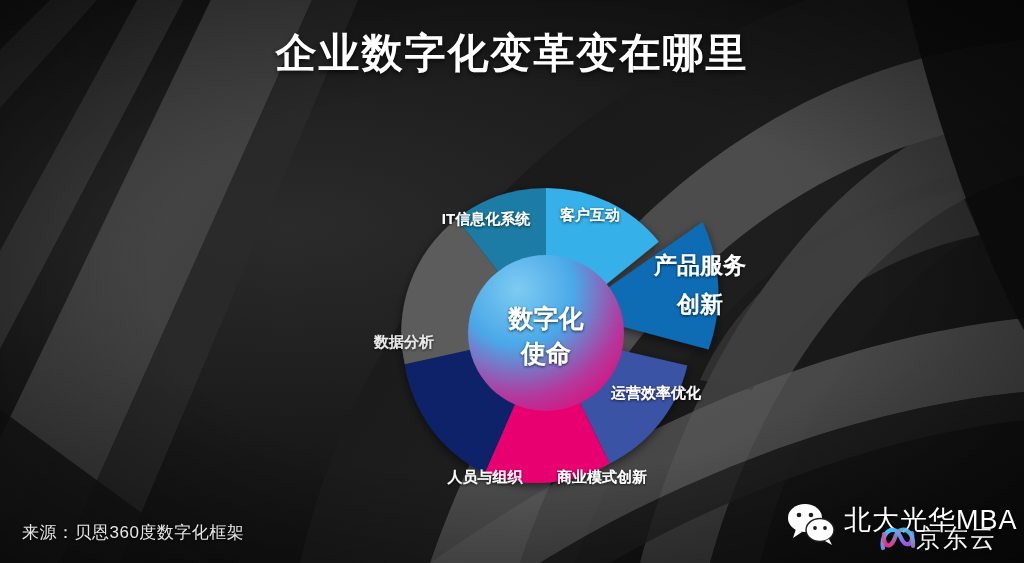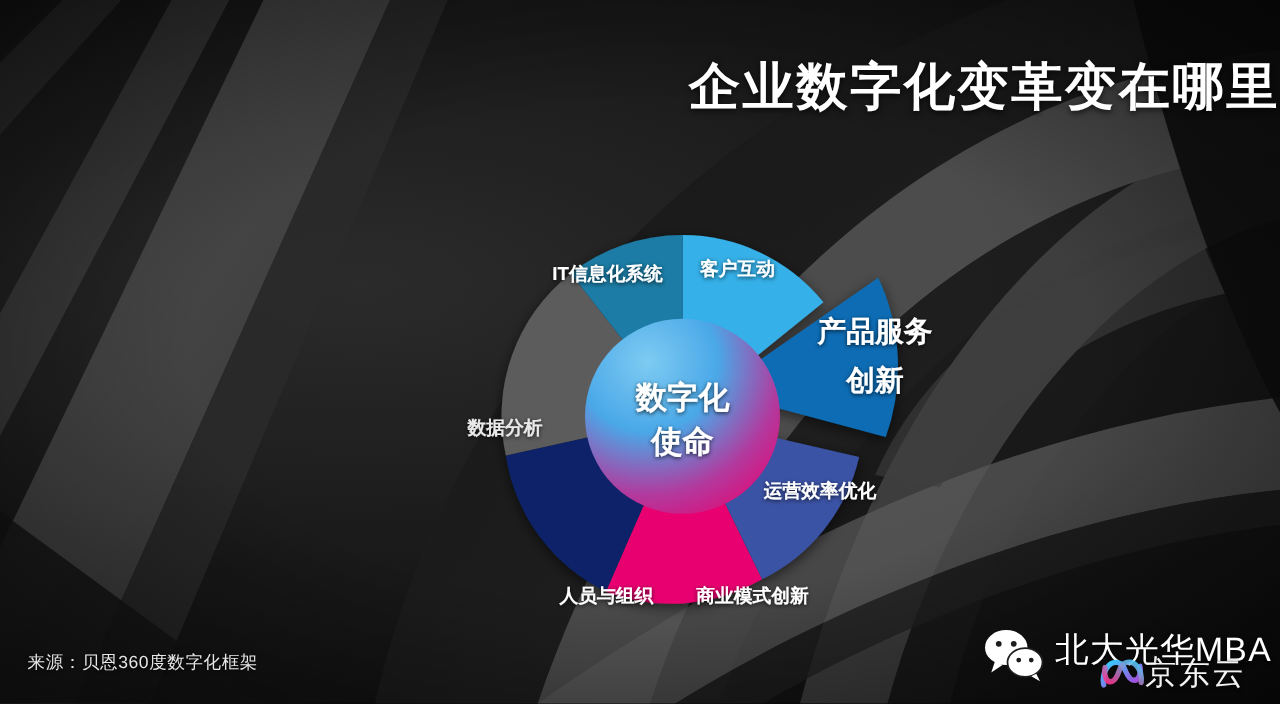--- a/index.html
+++ b/index.html
@@ -11,44 +11,43 @@
 
   
   .bg-layer{position:absolute;inset:0;width:100%;height:100%;}
   .bg-base{
     background:
       radial-gradient(120% 90% at 28% 40%, #2b2b2b 0%, #191919 45%, #0b0b0b 100%);
   }
 
   
   .title{
-    position:absolute;left:0;right:0;top:26px;text-align:right;
+    position:absolute;left:0;right:0;top:26px;text-align:center;
     color:#ffffff;font-size:41px;font-weight:bold;letter-spacing:2px;
     text-shadow:0 2px 5px rgba(0,0,0,.75);
     white-space:nowrap;
-    margin-top:16px;
   }
 
   
   .donut-wrap{position:absolute;left:318px;top:148px;width:430px;height:370px;margin-left:48px;}
   .donut-svg{position:absolute;left:0;top:0;}
 
   .seg-label{
     fill:#ffffff;font-family:"Liberation Sans","DejaVu Sans",sans-serif;
     font-weight:bold;text-anchor:middle;dominant-baseline:middle;
     paint-order:stroke;
   }
   .lbl-sm{font-size:15px;}
   .lbl-outside{font-size:15px;fill:#e9e9e9;}
   .lbl-big{font-size:23px;}
   .lbl-core{font-size:25px;fill:#ffffff;}
 
   
   .source{
-    position:absolute;left:22px;top:521px;color:#e6e6e6;font-size:14px;
+    position:absolute;left:22px;top:521px;color:#e6e6e6;font-size:17px;
     letter-spacing:.5px;text-shadow:0 1px 3px rgba(0,0,0,.8);
     white-space:nowrap;
   }
 
   
   .watermark{
     position:absolute;left:786px;top:498px;width:228px;height:62px;
   }
   .wm-wechat{position:absolute;left:0;top:4px;width:52px;height:44px;}
   .wm-text{

